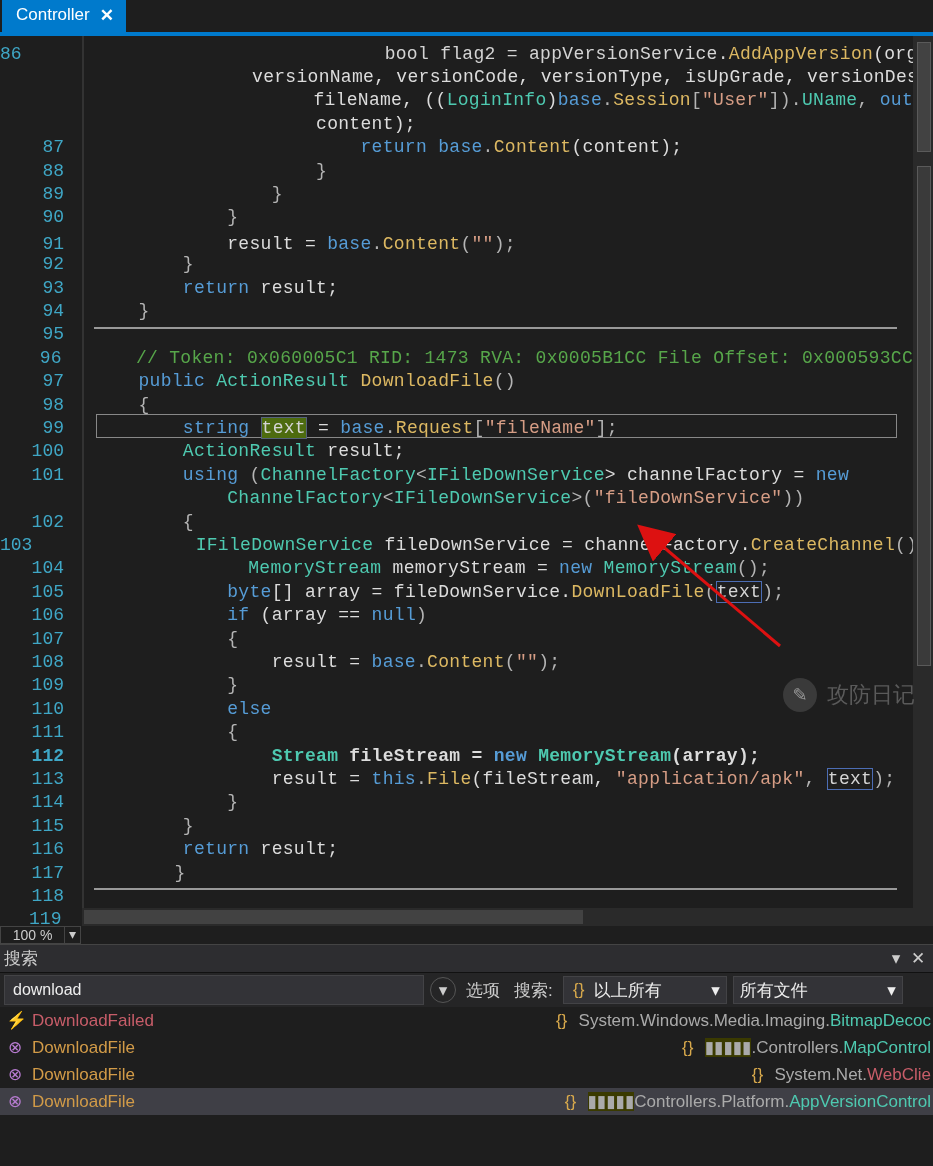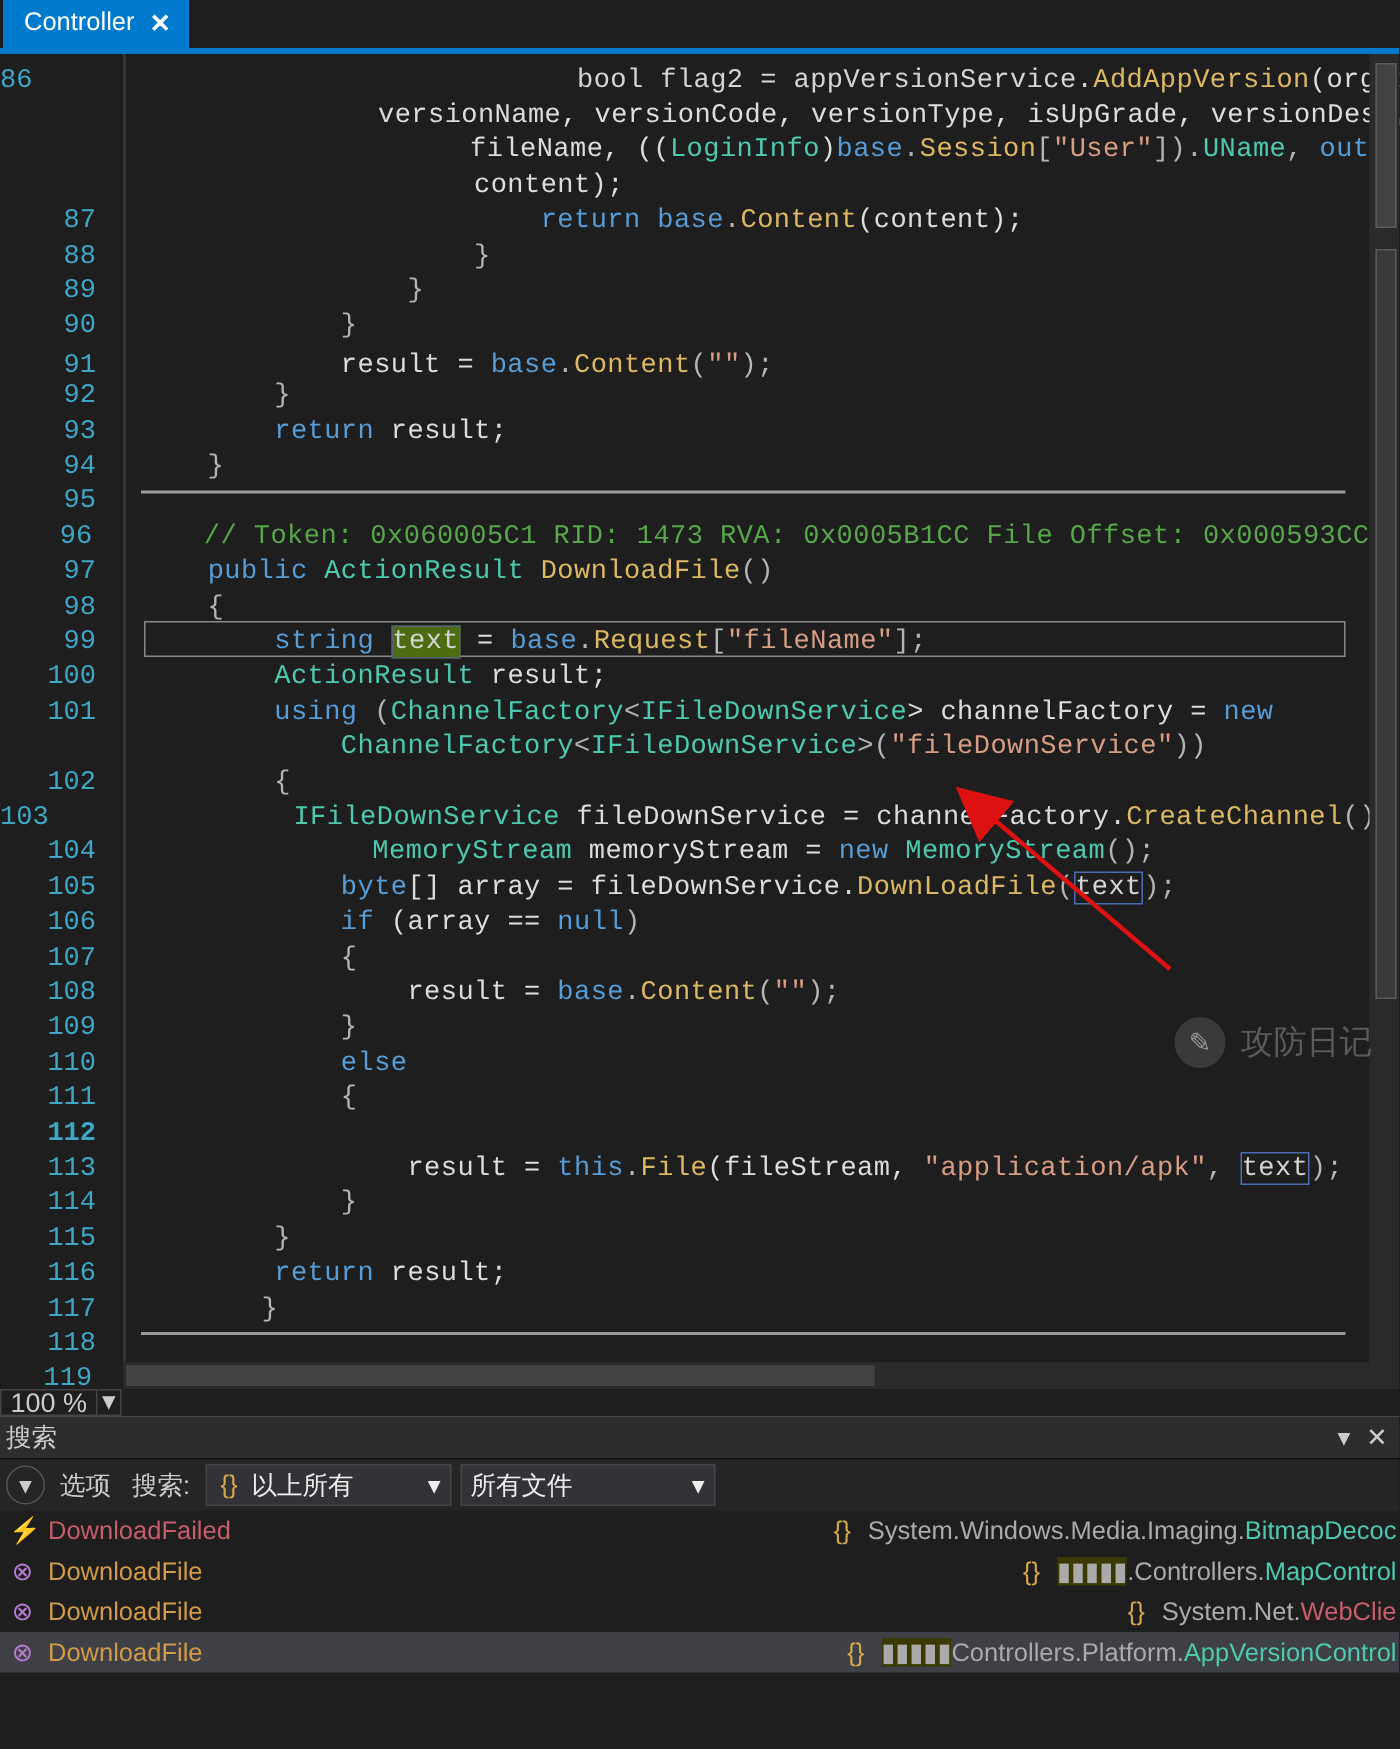--- a/index.html
+++ b/index.html
@@ -26,21 +26,21 @@
 
   
   .editor { flex:1 1 auto; position:relative; overflow:hidden; background:#1e1e1e;}
   .scroll-track-v { position:absolute; right:0; top:0; bottom:18px; width:20px; background:#2a2a2a;}
   .scroll-thumb-v { position:absolute; right:2px; width:14px; background:#424242; border:1px solid #5a5a5a;}
   .scroll-thumb-v.a { top:6px; height:110px;}
   .scroll-thumb-v.b { top:130px; height:500px; background:#3a3a3a;}
   .scroll-track-h { position:absolute; left:82px; right:20px; bottom:18px; height:18px; background:#2a2a2a;}
   .scroll-thumb-h { position:absolute; top:2px; left:2px; height:14px; width:60%; background:#424242; }
 
-  .zoom-bar { position:absolute; left:0; right:0; bottom:0; height:18px; background:#1e1e1e; display:flex; align-items:center; font-family:"Segoe UI",Arial,sans-serif; font-size:18px; color:#ccc;}
+  .zoom-bar { position:absolute; left:0; right:0; bottom:0; height:18px; background:#1e1e1e; display:flex; align-items:center; font-family:"Segoe UI",Arial,sans-serif; font-size:14px; color:#ccc;}
   .zoom-box { border:1px solid #444; width:65px; text-align:center; height:18px; line-height:16px;}
   .zoom-dd { width:16px; height:18px; border:1px solid #444; border-left:none; text-align:center; line-height:14px;}
 
   .gutter-line { position:absolute; left:82px; top:0; bottom:36px; width:2px; background:#333; }
 
   .code-row { position:absolute; left:0; right:20px; height:23px; display:flex; align-items:center; white-space:pre; }
   .lineno { width:82px; text-align:right; padding-right:18px; color:#3fa7c6; font-size:18px; }
   .code { padding-left:12px; font-size:18px; letter-spacing:0.3px;}
   .hl-box { position:absolute; height:24px; border:1px solid #888; right:36px; pointer-events:none;}
   .sep { position:absolute; left:94px; right:36px; height:2px; background:#999; }
@@ -128,21 +128,21 @@
         <div class="code-row" style="top: 474px;"><span class="lineno">102</span><span class="code"><span class="punc">        {</span></span></div>
         <div class="code-row" style="top: 497.4px;"><span class="lineno">103</span><span class="code">            <span class="kw-green">IFileDownService</span><span class="id"> fileDownService = channelFactory.</span><span class="method-y">CreateChannel</span><span class="punc">();</span></span></div>
         <div class="code-row" style="top: 520.8px; gap: 21px;"><span class="lineno">104</span><span class="code">            <span class="kw-green">MemoryStream</span><span class="id"> memoryStream = </span><span class="kw-blue">new </span><span class="kw-green">MemoryStream</span><span class="punc">();</span></span></div>
         <div class="code-row" style="top: 544.2px;"><span class="lineno">105</span><span class="code">            <span class="kw-blue">byte</span><span class="id">[] array = fileDownService.</span><span class="method-y">DownLoadFile</span><span class="punc">(</span><span class="box-text">text</span><span class="punc">);</span></span></div>
         <div class="code-row" style="top: 567.6px;"><span class="lineno">106</span><span class="code">            <span class="kw-blue">if</span><span class="id"> (array == </span><span class="null">null</span><span class="punc">)</span></span></div>
         <div class="code-row" style="top: 591px;"><span class="lineno">107</span><span class="code"><span class="punc">            {</span></span></div>
         <div class="code-row" style="top: 614.4px;"><span class="lineno">108</span><span class="code"><span class="id">                result = </span><span class="kw-blue">base</span><span class="punc">.</span><span class="method-y">Content</span><span class="punc">(</span><span class="str">""</span><span class="punc">);</span></span></div>
         <div class="code-row" style="top: 637.8px;"><span class="lineno">109</span><span class="code"><span class="punc">            }</span></span></div>
         <div class="code-row" style="top: 661.2px;"><span class="lineno">110</span><span class="code">            <span class="kw-blue">else</span></span></div>
         <div class="code-row" style="top: 684.6px;"><span class="lineno">111</span><span class="code"><span class="punc">            {</span></span></div>
-        <div class="code-row" style="top: 708px; font-weight: bold;"><span class="lineno">112</span></div>
+        <div class="code-row" style="top: 708px; font-weight: bold;"><span class="lineno">112</span><span class="code">                <span class="kw-green">Stream</span><span class="id"> fileStream = </span><span class="kw-blue">new </span><span class="kw-green">MemoryStream</span><span class="id">(array);</span></span></div>
         <div class="code-row" style="top: 731.4px;"><span class="lineno">113</span><span class="code"><span class="id">                result = </span><span class="kw-blue">this</span><span class="punc">.</span><span class="method-y">File</span><span class="id">(fileStream, </span><span class="str">"application/apk"</span><span class="punc">, </span><span class="box-text">text</span><span class="punc">);</span></span></div>
         <div class="code-row" style="top: 754.8px;"><span class="lineno">114</span><span class="code"><span class="punc">            }</span></span></div>
         <div class="code-row" style="top: 778.2px;"><span class="lineno">115</span><span class="code"><span class="punc">        }</span></span></div>
         <div class="code-row" style="top: 801.6px;"><span class="lineno">116</span><span class="code">        <span class="kw-blue">return</span><span class="id"> result;</span></span></div>
         <div class="code-row" style="top: 825px; gap: 36px;"><span class="lineno">117</span><span class="code"><span class="punc">    }</span></span></div>
         <div class="sep" style="top: 852.4px;"></div>
         <div class="code-row" style="top: 848.4px;"><span class="lineno">118</span><span class="code"></span></div>
         <div class="code-row" style="top: 871.8px;"><span class="lineno">119</span><span class="code"><span class="comment">    // Token: 0x060005C2 RID: 1474 RVA: 0x0005B26C File Offset: 0x0005946C</span></span></div>
         <div class="code-row" style="top: 895.2px;"><span class="lineno">120</span><span class="code"><span class="punc">    [</span><span class="kw-green">SingleUserAuthorize</span><span class="punc">]</span></span></div>
       </div>
@@ -177,20 +177,21 @@
     </div>
   </div>
 
   <div class="search-panel">
     <div class="sp-title">
       <span class="lab">搜索</span>
       <span class="pin">▾</span>
       <span class="x">✕</span>
     </div>
     <div class="sp-row">
+      <input class="sp-input" value="download" style="">
       <div class="sp-opt-btn">▾</div>
       <span class="sp-lab">选项</span>
       <span class="sp-lab">搜索:</span>
       <div class="sp-dd a">
         <span class="brace-ic">{}</span>
         <span>以上所有</span>
         <span style="margin-left:auto">▾</span>
       </div>
       <div class="sp-dd b">
         <span>所有文件</span>

